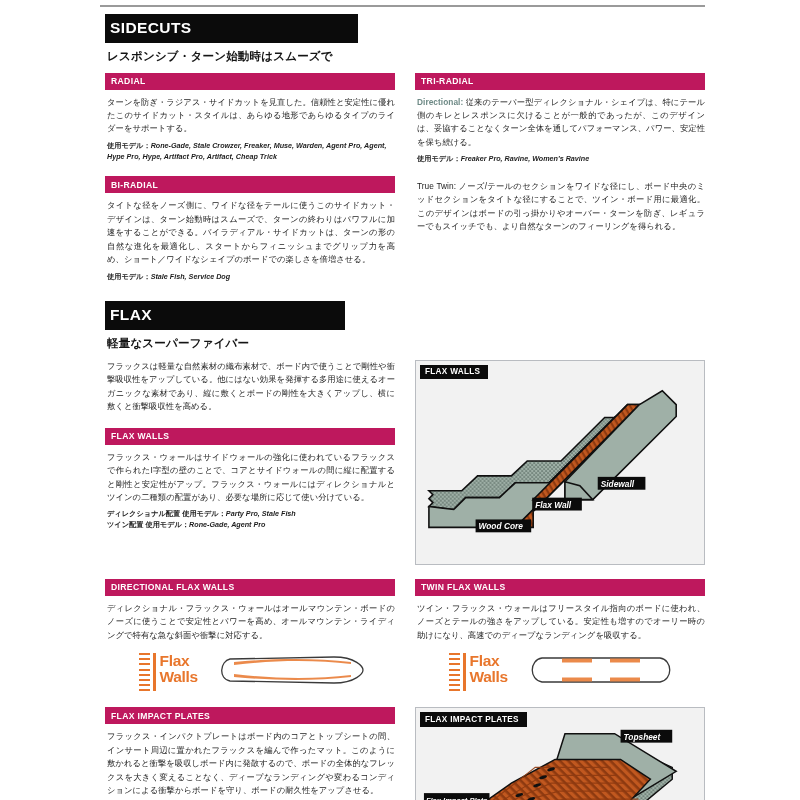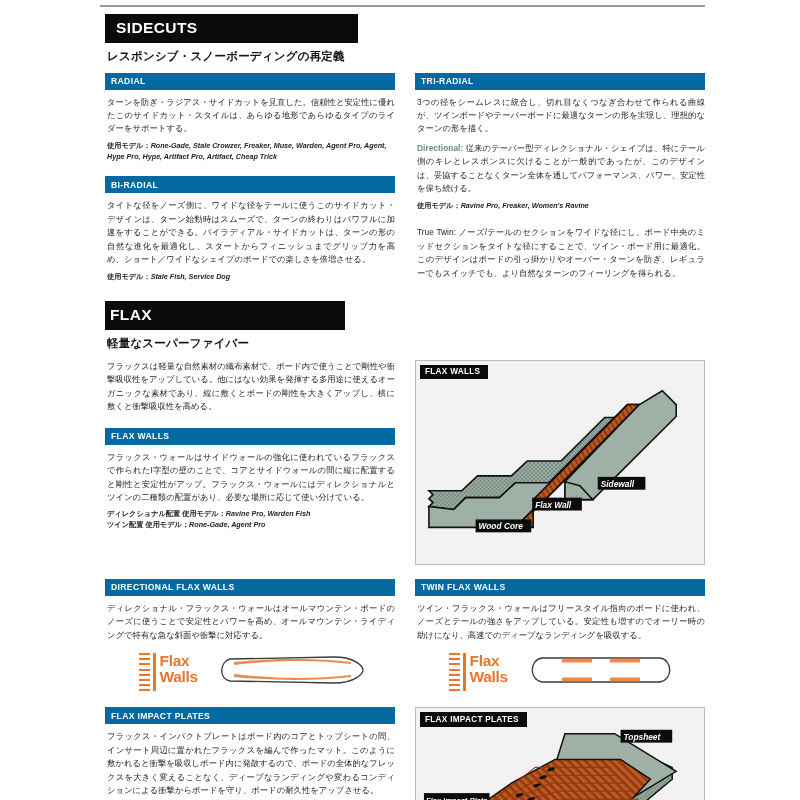--- a/index.html
+++ b/index.html
@@ -41,21 +41,21 @@
     background: #0b0b0b;
     color: #ffffff;
     font-weight: bold;
     letter-spacing: 0.4px;
     line-height: 1;
     display: block;
   }
   .banner-sidecuts {
     width: 253px;
     font-size: 15.5px;
-    padding: 6px 0 7px 11px;
+    padding: 6px 0 7px 5px;
     box-sizing: border-box;
   }
   .banner-flax {
     width: 240px;
     font-size: 15.5px;
     padding: 6px 0 7px 5px;
     box-sizing: border-box;
   }
   .subhead {
     font-size: 11.5px;
@@ -71,21 +71,21 @@
     gap: 20px;
     width: 600px;
   }
   .col {
     width: 290px;
     flex: 0 0 290px;
   }
 
   
   .subbar {
-    background: #0369a1;
+    background: #be185d;
     color: #ffffff;
     font-size: 8.6px;
     font-weight: bold;
     letter-spacing: 0.35px;
     padding: 3.5px 0 3.5px 6px;
     box-sizing: border-box;
     display: block;
     width: 100%;
   }
 
@@ -185,21 +185,21 @@
 <body>
 
 <div class="page">
 
   <div class="top-rule"></div>
 
   <div class="content">
 
     <div class="banner banner-sidecuts">SIDECUTS</div>
 
-    <div class="subhead">レスポンシブ・スノーボーディングの再定義</div>
+    <div class="subhead">レスポンシブ・ターン始動時はスムーズで</div>
 
     <div class="cols">
 
       <div class="col">
 
         <div class="subbar">RADIAL</div>
         <p class="body-jp">ターンを防ぎ・ラジアス・サイドカットを見直した。信頼性と安定性に優れたこのサイドカット・スタイルは、あらゆる地形であらゆるタイプのライダーをサポートする。</p>
         <p class="models">
           <span class="lbl">使用モデル：</span><span>Rone-Gade, Stale Crowzer, Freaker, Muse, Warden, Agent Pro, Agent, Hype Pro, Hype, Artifact Pro, Artifact, Cheap Trick</span>
         </p>
@@ -209,28 +209,27 @@
         <div class="subbar">BI-RADIAL</div>
         <p class="body-jp">タイトな径をノーズ側に、ワイドな径をテールに使うこのサイドカット・デザインは、ターン始動時はスムーズで、ターンの終わりはパワフルに加速をすることができる。バイラディアル・サイドカットは、ターンの形の自然な進化を最適化し、スタートからフィニッシュまでグリップ力を高め、ショート／ワイドなシェイプのボードでの楽しさを倍増させる。</p>
         <p class="models">
           <span class="lbl">使用モデル：</span><span>Stale Fish, Service Dog</span>
         </p>
       </div>
 
       <div class="col">
 
         <div class="subbar">TRI-RADIAL</div>
-        <p class="body-jp">3つの径をシームレスに統合し、切れ目なくつなぎ合わせて作られる曲線が、ツインボードやテーパーボードに最適なターンの形を実現し、理想的なターンの形を描く。</p>
 
         <p class="body-jp">
           <span class="lead-in">Directional:</span>
           <span>従来のテーパー型ディレクショナル・シェイプは、特にテール側のキレとレスポンスに欠けることが一般的であったが、このデザインは、妥協することなくターン全体を通してパフォーマンス、パワー、安定性を保ち続ける。</span>
         </p>
         <p class="models">
-          <span class="lbl">使用モデル：</span><span>Ravine Pro, Freaker, Women's Ravine</span>
+          <span class="lbl">使用モデル：</span><span>Freaker Pro, Ravine, Women's Ravine</span>
         </p>
 
         <div class="gap-sm"></div>
 
         <p class="body-jp">
           <span class="lead-in-dark">True Twin:</span>
           <span>ノーズ/テールのセクションをワイドな径にし、ボード中央のミッドセクションをタイトな径にすることで、ツイン・ボード用に最適化。このデザインはボードの引っ掛かりやオーバー・ターンを防ぎ、レギュラーでもスイッチでも、より自然なターンのフィーリングを得られる。</span>
         </p>
       </div>
     </div>
@@ -245,21 +244,21 @@
 
       <div class="col">
 
         <p class="body-jp" style="margin-top:0;">フラックスは軽量な自然素材の織布素材で、ボード内で使うことで剛性や衝撃吸収性をアップしている。他にはない効果を発揮する多用途に使えるオーガニックな素材であり、縦に敷くとボードの剛性を大きくアップし、横に敷くと衝撃吸収性を高める。</p>
 
         <div class="gap-md"></div>
 
         <div class="subbar">FLAX WALLS</div>
         <p class="body-jp">フラックス・ウォールはサイドウォールの強化に使われているフラックスで作られたI字型の壁のことで、コアとサイドウォールの間に縦に配置すると剛性と安定性がアップ。フラックス・ウォールにはディレクショナルとツインの二種類の配置があり、必要な場所に応じて使い分けている。</p>
         <p class="models">
-          <span class="lbl">ディレクショナル配置 使用モデル：</span><span>Ravine Pro, Warden Fish</span><br>
+          <span class="lbl">ディレクショナル配置 使用モデル：</span><span>Party Pro, Stale Fish</span><br>
           <span class="lbl">ツイン配置 使用モデル：</span><span>Rone-Gade, Agent Pro</span>
         </p>
       </div>
 
       <div class="col">
         <div class="figure" style="height:205px;">
           <div class="fig-label">FLAX WALLS</div>
 
           <svg class="fig-svg" viewBox="0 0 290 205" preserveAspectRatio="none">
             <defs>

